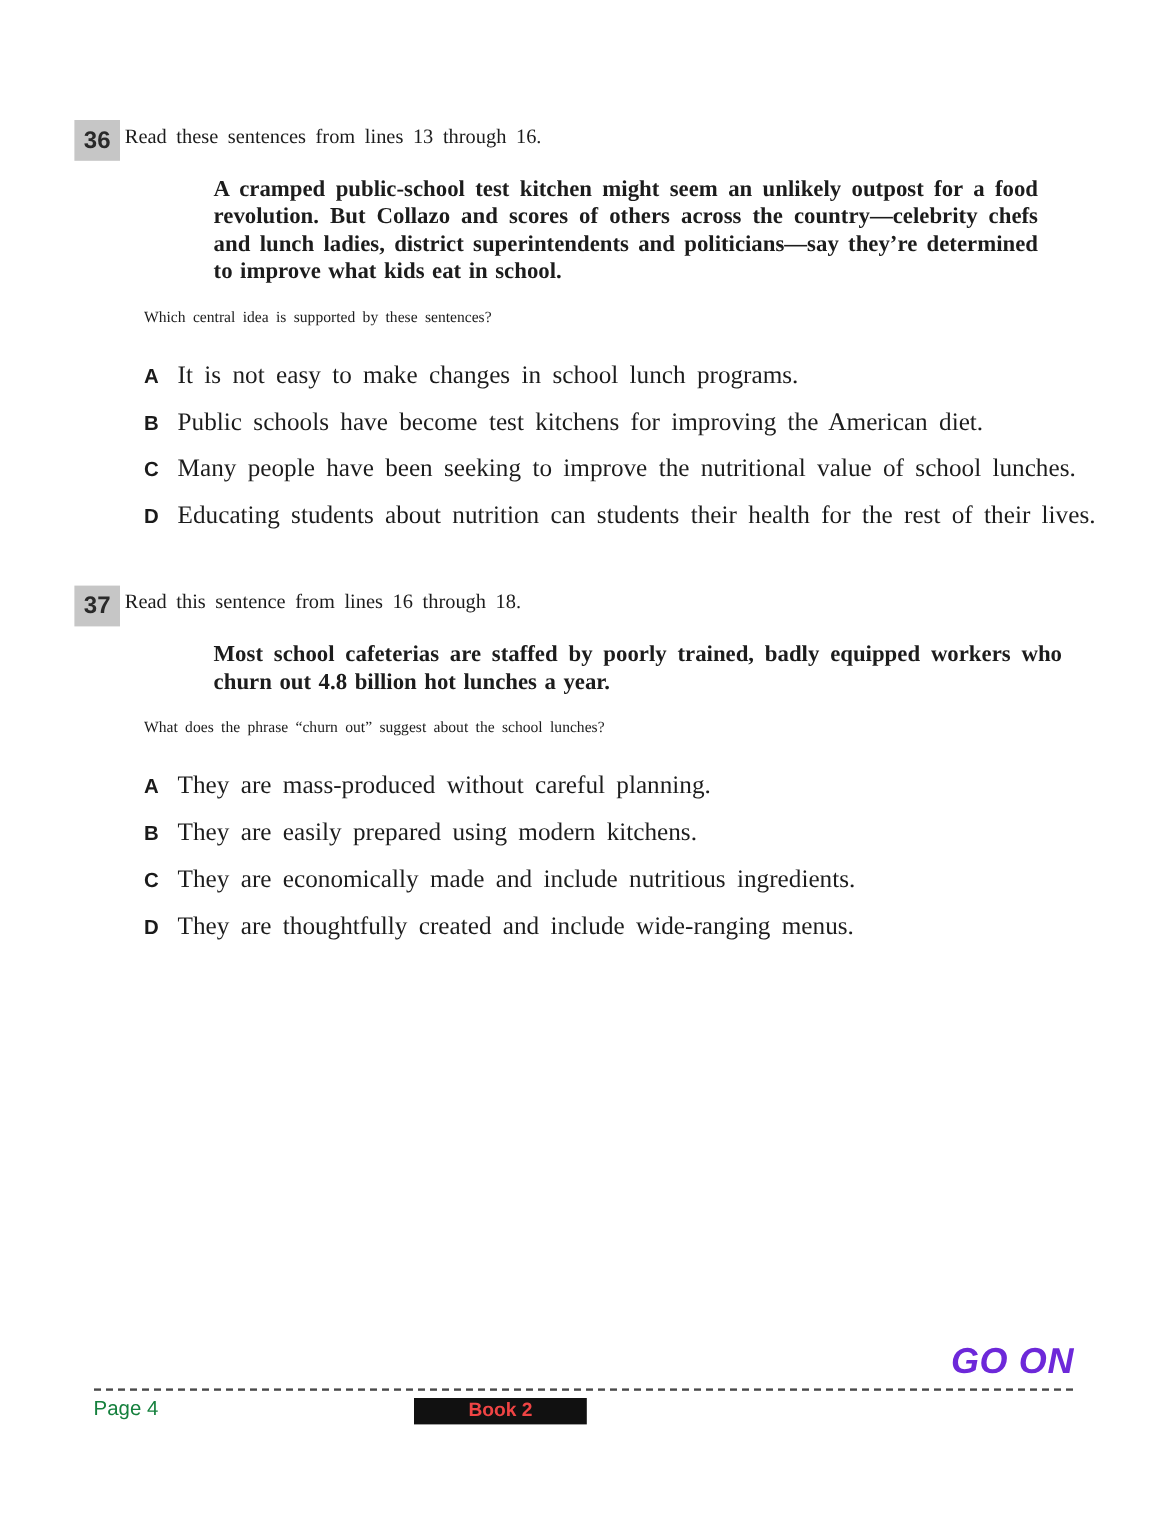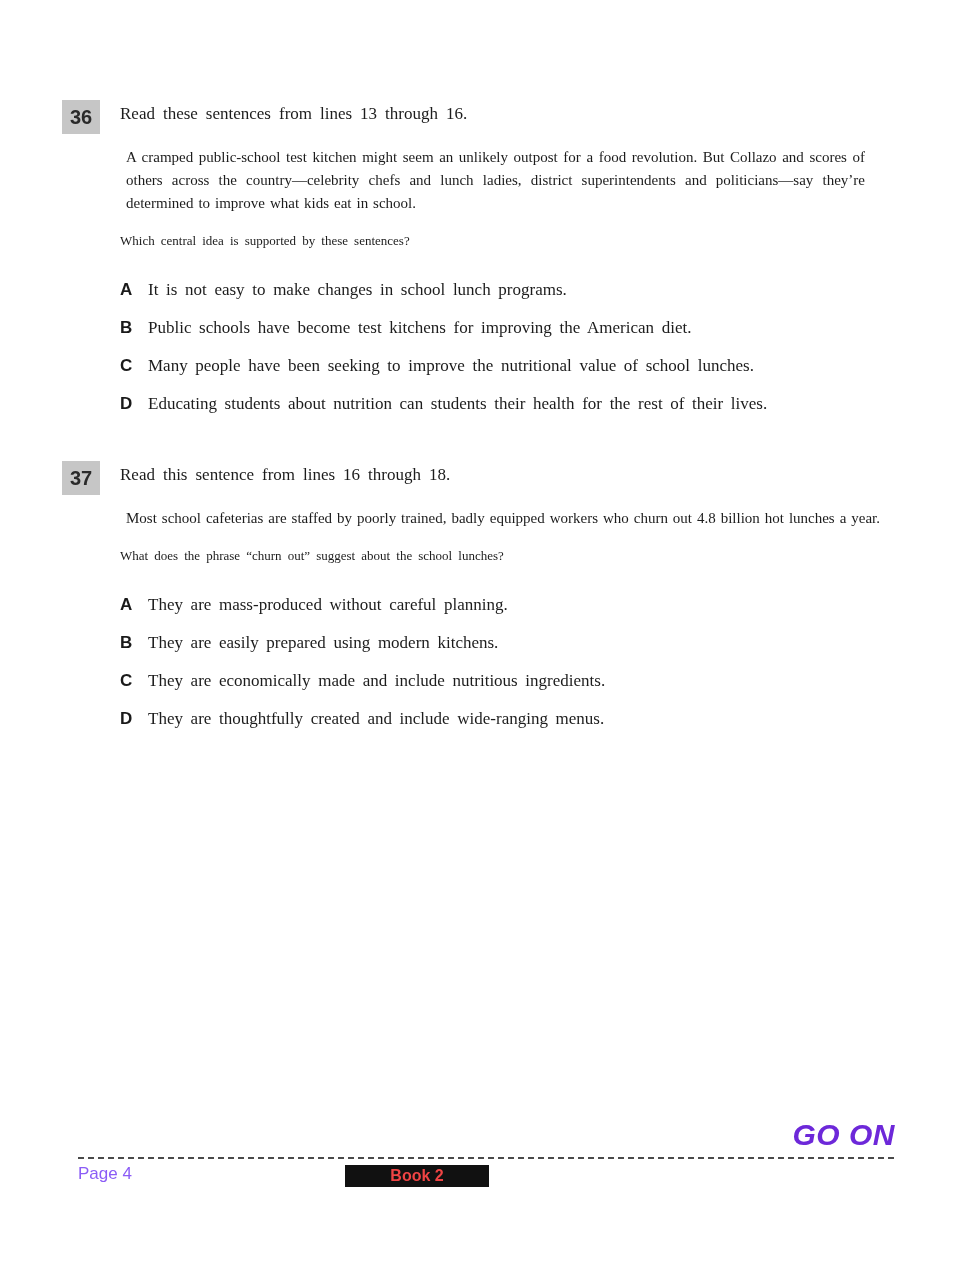--- a/index.html
+++ b/index.html
@@ -27,30 +27,30 @@
     font-family: "Liberation Sans", sans-serif;
     font-weight: bold;
     font-size: 20px;
     color: #2a2a2a;
     display: flex;
     align-items: center;
     justify-content: center;
     flex: 0 0 38px;
   }
   .q-prompt {
-    margin-left: 20px;
+    margin-left: 4px;
     padding-top: 2px;
     font-size: 17px;
     word-spacing: 0.22em;
     line-height: 24px;
   }
   .q-quote {
-    margin: 12px 52px 0 64px;
-    font-weight: normal;
-    font-size: 15px;
+    margin: 12px 52px 0 116px;
+    font-weight: bold;
+    font-size: 19px;
     line-height: 23px;
     text-align: justify;
     word-spacing: 0.08em;
   }
   .q-quote.narrow { margin-right: 32px; }
   .q-stem {
     margin: 14px 0 0 58px;
     font-size: 13px;
     word-spacing: 0.22em;
     line-height: 24px;
@@ -64,21 +64,21 @@
   }
   .opt-letter {
     font-family: "Liberation Sans", sans-serif;
     font-weight: bold;
     font-size: 17px;
     width: 28px;
     flex: 0 0 28px;
     color: #1a1a1a;
   }
   .opt-text {
-    font-size: 17px;
+    font-size: 21px;
     word-spacing: 0.2em;
   }
   .question + .question { margin-top: 47px; }
 
   .footer {
     position: absolute;
     left: 78px;
     right: 82px;
     top: 1118px;
   }
@@ -99,21 +99,21 @@
     background: repeating-linear-gradient(to right, #4a4a4a 0 6px, transparent 6px 10px);
   }
   .footer-row {
     position: relative;
     margin-top: 5px;
     height: 26px;
   }
   .page-label {
     font-family: "Liberation Sans", sans-serif;
     font-size: 17px;
-    color: #8b5cf6;
+    color: #15803d;
   }
   .book-badge {
     position: absolute;
     left: 267px;
     top: 1px;
     width: 144px;
     height: 22px;
     background: #111111;
     color: #ef4444;
     font-family: "Liberation Sans", sans-serif;

